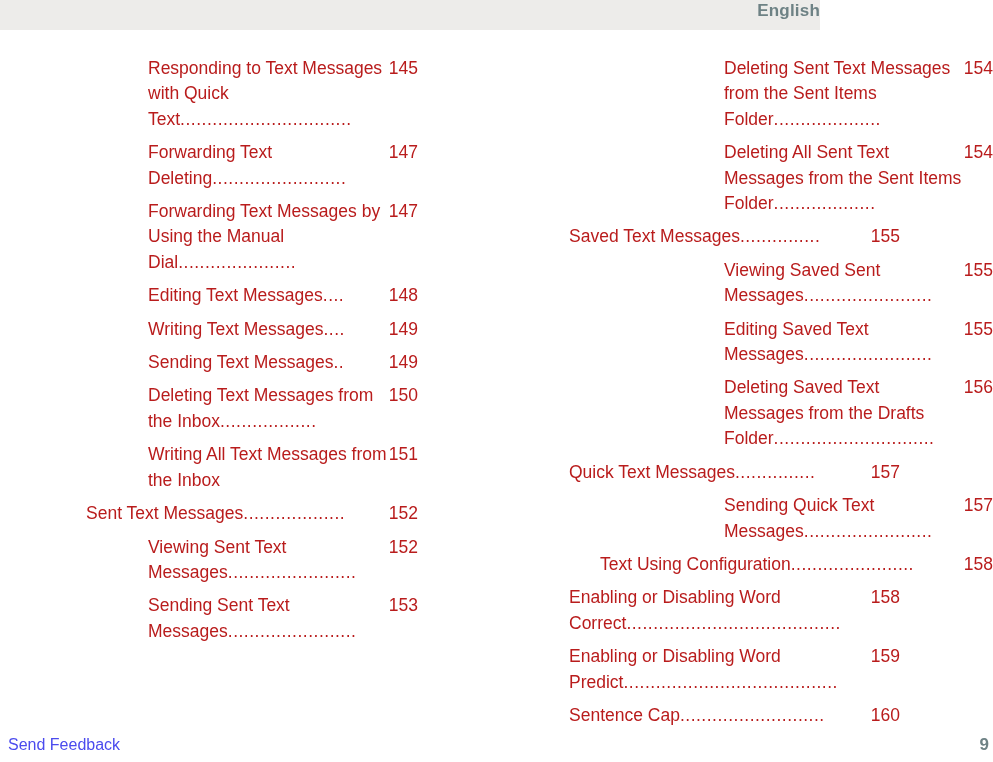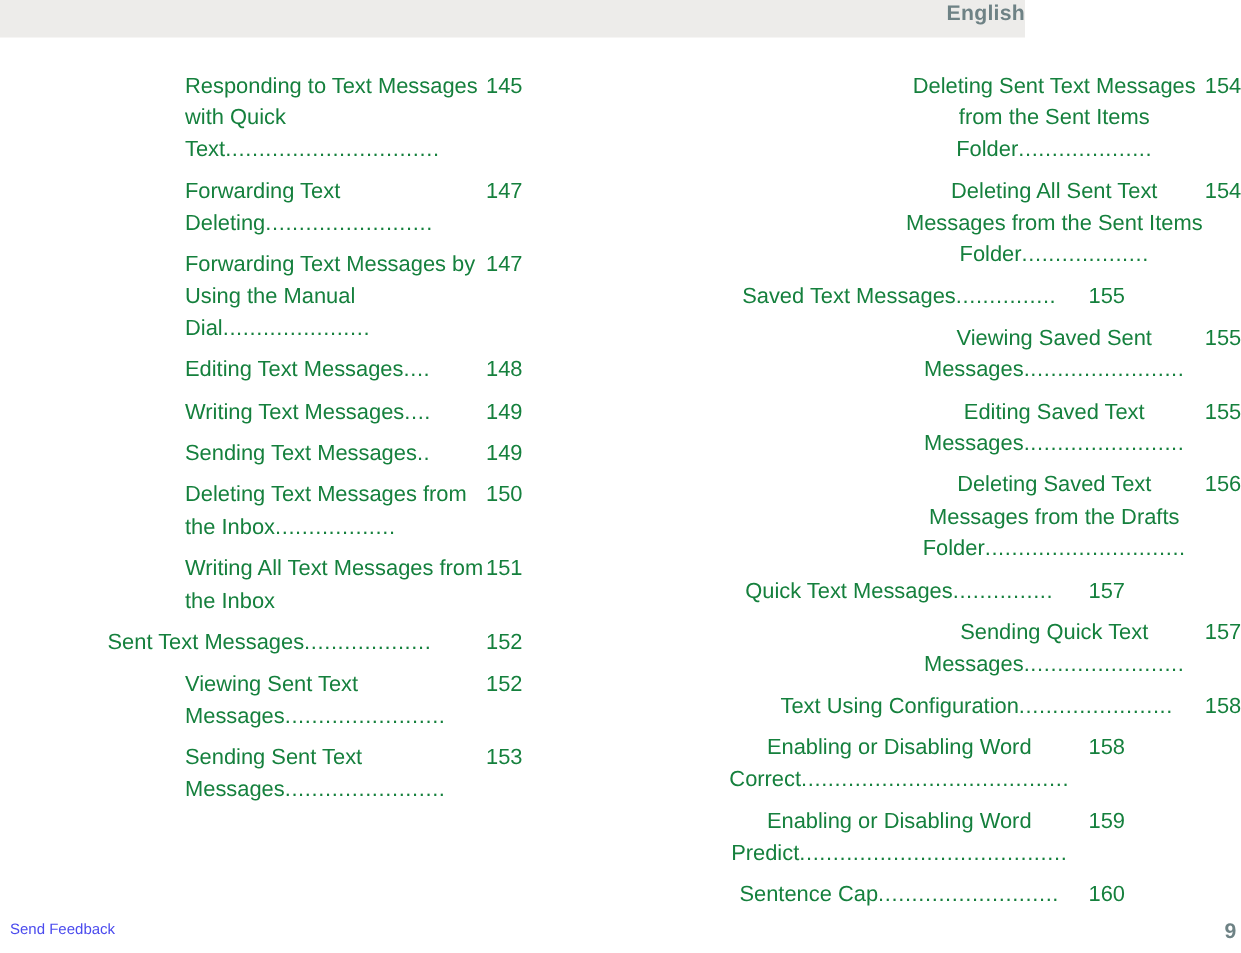--- a/index.html
+++ b/index.html
@@ -45,29 +45,29 @@
     height: 702px;
     display: flex;
     flex-direction: row;
   }
   .toc-column {
     width: 496px;
     box-sizing: border-box;
     padding-top: 26px;
   }
   .toc-column.left  { padding-left: 0px; }
-  .toc-column.right { padding-left: 0px; text-align: center; }
+  .toc-column.right { padding-left: 0px; }
 
   
   .toc-entry {
     display: flex;
     align-items: baseline;
     font-size: 17.5px;
     line-height: 25.4px;
-    color: #15803d;
+    color: #b91c1c;
     margin: 0;
     padding: 0;
   }
   .toc-entry + .toc-entry { margin-top: 8px; }
 
   .toc-entry .title-wrap {
     flex: 1 1 auto;
     min-width: 0;
   }
   .toc-entry .title {
@@ -102,21 +102,21 @@
     left: 0;
     bottom: 0;
     width: 993px;
     height: 30px;
     background: #ffffff;
   }
   .page-footer .feedback-link {
     position: absolute;
     left: 8px;
     top: 4px;
-    font-size: 12px;
+    font-size: 16px;
     color: #4b4bee;
     text-decoration: none;
     cursor: pointer;
   }
   .page-footer .page-number {
     position: absolute;
     right: 4px;
     top: 3px;
     font-size: 17px;
     font-weight: bold;

